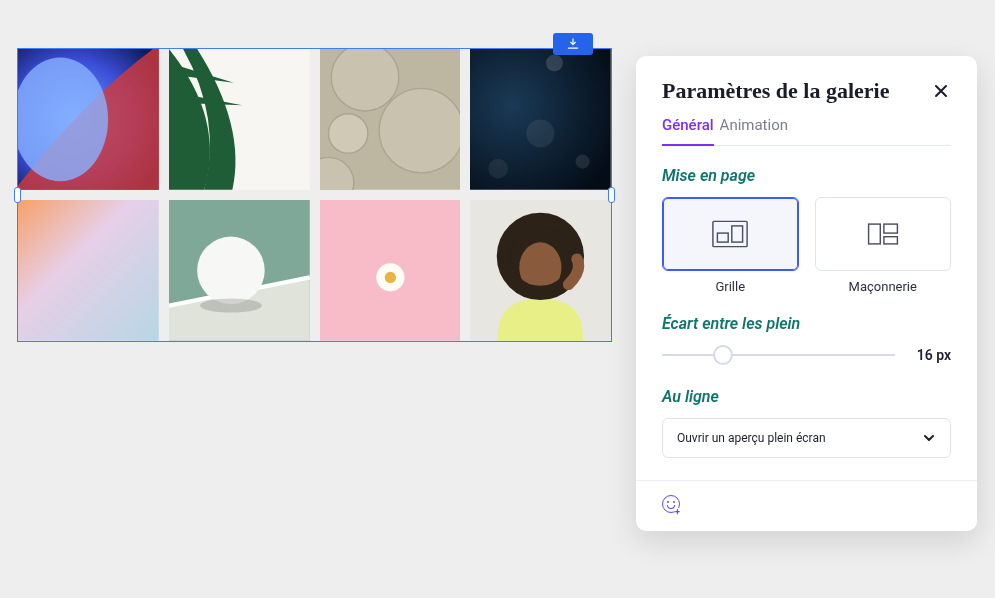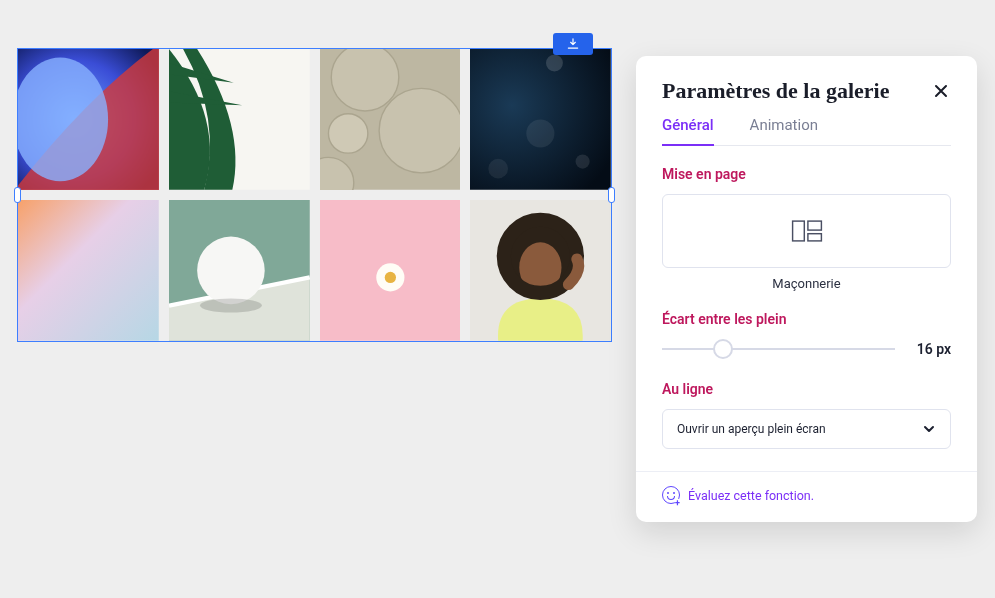--- a/index.html
+++ b/index.html
@@ -88,42 +88,43 @@
     width: 20px;
     height: 20px;
     display: flex;
     align-items: center;
     justify-content: center;
   }
   .close-btn svg { stroke: #1a1d29; }
 
   .tabs {
     display: flex;
-    gap: 36px;
+    gap: 6px;
     border-bottom: 1px solid #e6e8ef;
     margin-bottom: 20px;
   }
   .tab {
     padding-bottom: 10px;
     font-size: 15px;
     color: #7a7f94;
     cursor: pointer;
     margin-bottom: -1px;
   }
   .tab.active {
     color: #7b2ff7;
     border-bottom: 2px solid #7b2ff7;
     font-weight: 500;
   }
 
   .sect-label {
-    font-size: 14px;
+    font-size: 16px;
     font-weight: 600;
-    color: #be185d;
+    color: #0f766e;
     margin-bottom: 12px;
+    font-style: italic;
   }
 
   .layout-row {
     display: flex;
     gap: 16px;
     margin-bottom: 12px;
   }
   .layout-opt {
     flex: 1;
     text-align: center;
@@ -382,20 +383,30 @@
 
   <div class="tabs">
     <div class="tab active">Général</div>
     <div class="tab">Animation</div>
   </div>
 
   <div class="section">
     <div class="sect-label">Mise en page</div>
     <div class="layout-row">
       <div class="layout-opt">
+        <div class="layout-box selected">
+          <svg class="layout-svg" viewBox="0 0 40 30">
+            <rect x="1" y="1" width="38" height="28" rx="1"></rect>
+            <rect x="6" y="14" width="12" height="10"></rect>
+            <rect x="22" y="6" width="12" height="18"></rect>
+          </svg>
+        </div>
+        <div class="layout-caption">Grille</div>
+      </div>
+      <div class="layout-opt">
         <div class="layout-box">
           <svg class="layout-svg" viewBox="0 0 40 30">
             <rect x="4" y="4" width="13" height="22"></rect>
             <rect x="21" y="4" width="15" height="10"></rect>
             <rect x="21" y="18" width="15" height="8"></rect>
           </svg>
         </div>
         <div class="layout-caption">Maçonnerie</div>
       </div>
     </div>
@@ -423,15 +434,14 @@
     </div>
   </div>
 
   <div class="divider"></div>
 
   <div class="rate-row">
     <div class="rate-icon">
       <div class="rate-mouth"></div>
       <div class="rate-plus">+</div>
     </div>
-    <span class="rate-link">Évaluez cette fonction.</span>
   </div>
 </div>
 
 </body></html>

